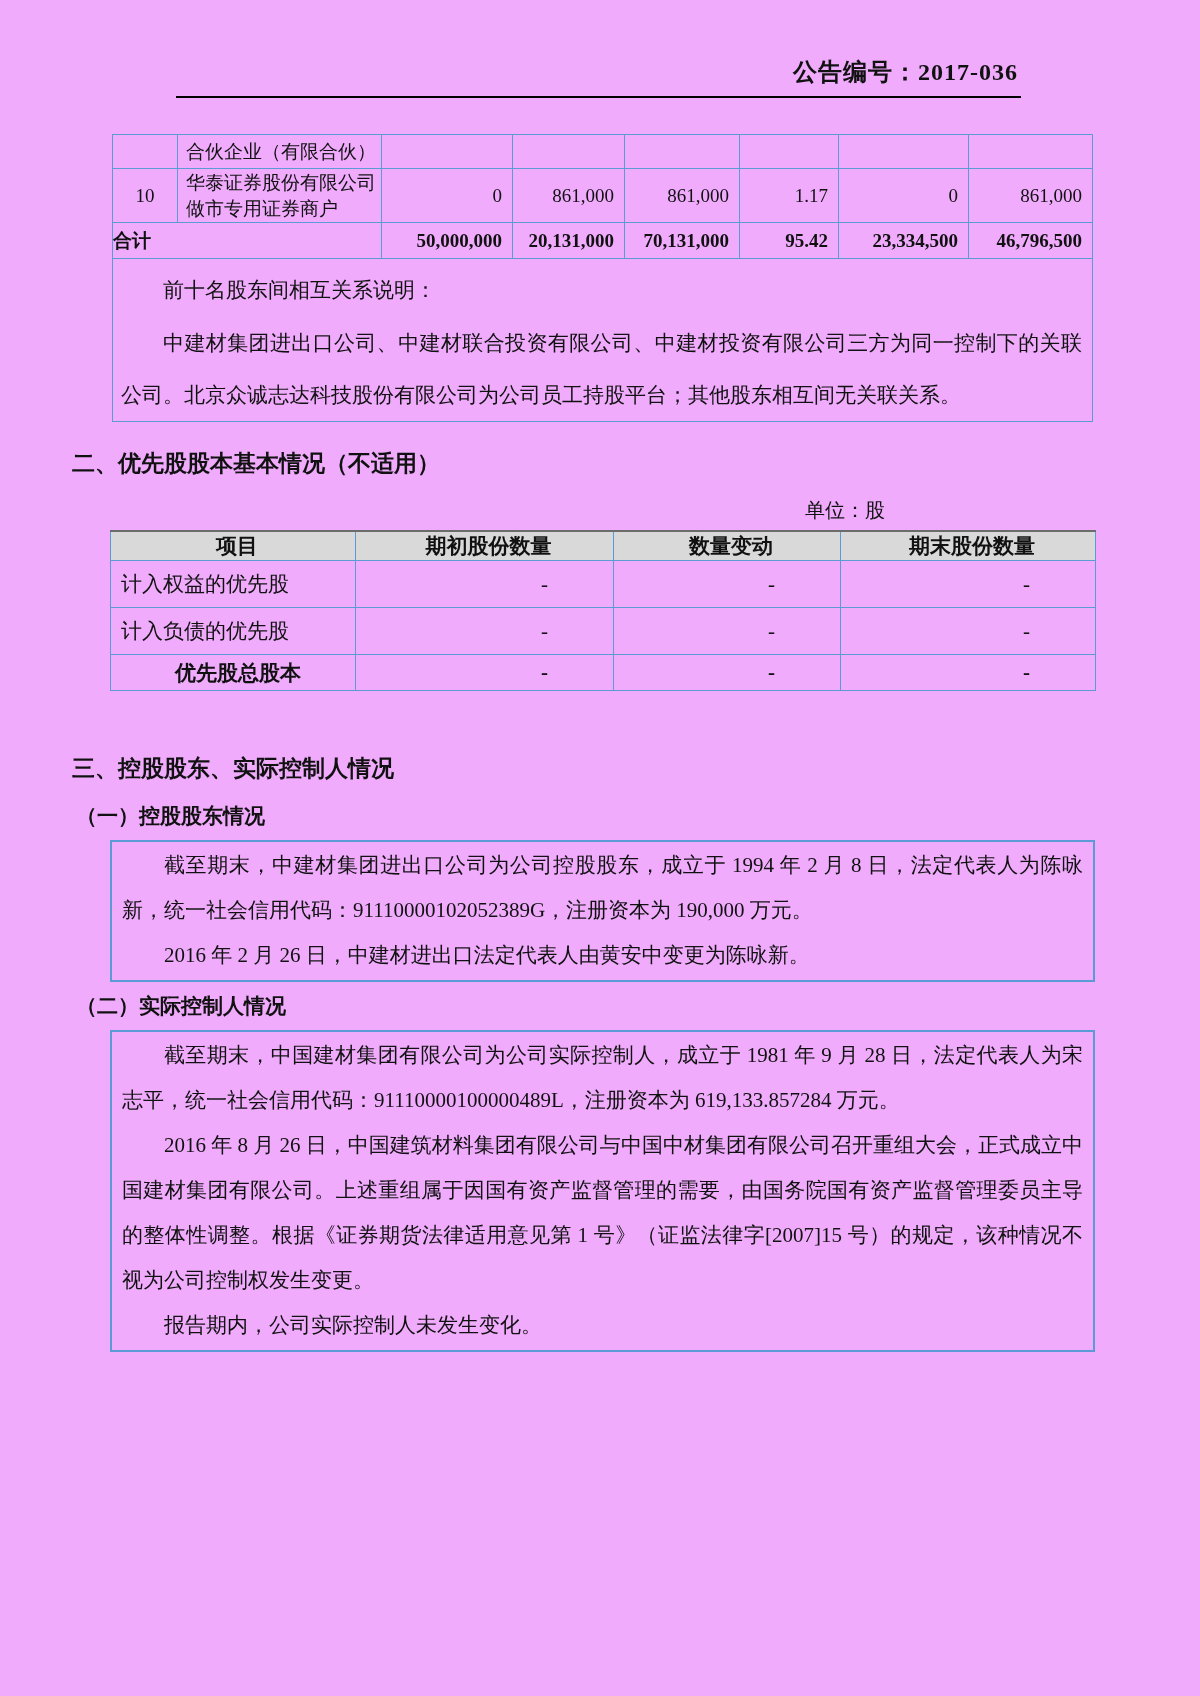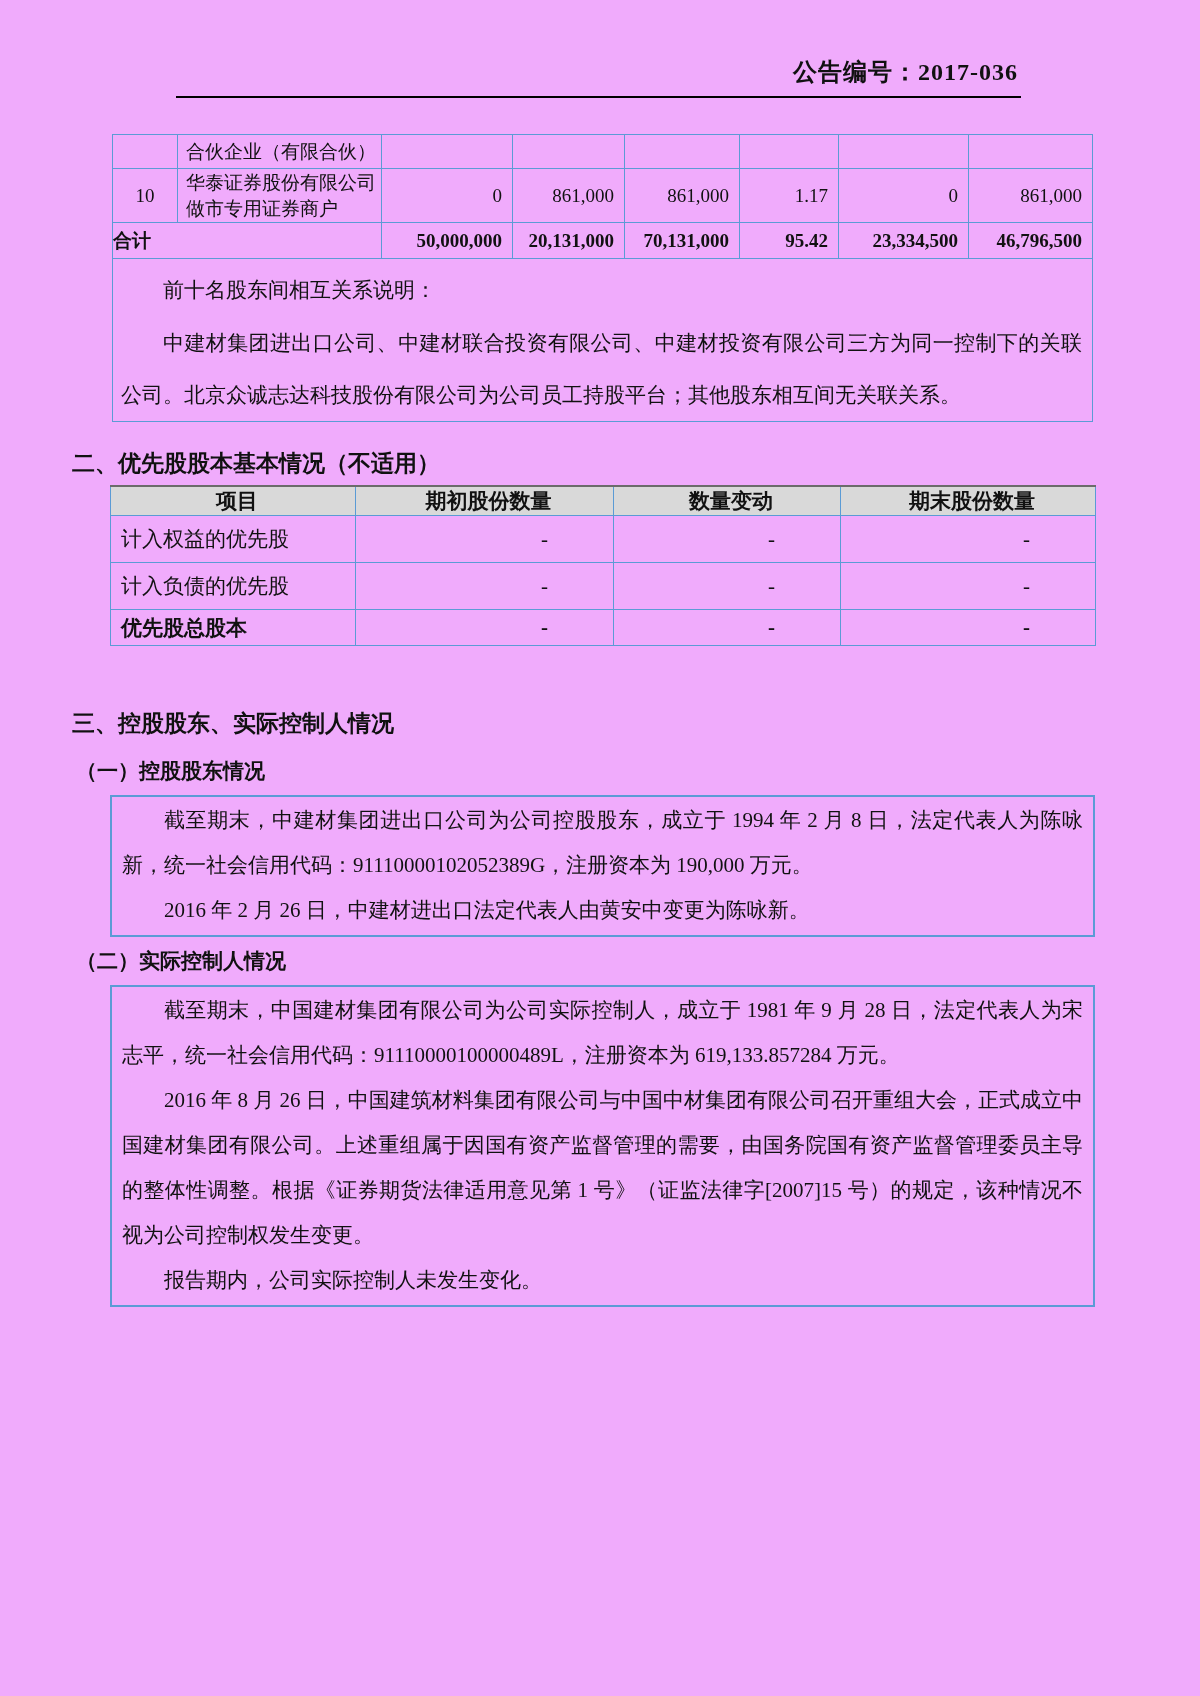--- a/index.html
+++ b/index.html
@@ -92,21 +92,21 @@
   .pref-table thead th {
     background: #d9d9d9;
     height: 28px;
     font-weight: bold;
     text-align: center;
     border-top: 2px solid #6b6b6b;
     padding-left: 8px;
   }
   .pref-table .item-cell { text-align: left; padding-left: 10px; height: 47px; }
   .pref-table .dash-cell { text-align: right; padding-right: 65px; }
-  .pref-table tr.total-row .item-cell { font-weight: bold; height: 36px; }
+  .pref-table tr.total-row .item-cell { font-weight: bold; height: 36px; text-align: center; }
   .pref-table tr.total-row .dash-cell { font-weight: bold; }
   
   .text-box {
     margin: 10px 0 0 110px;
     width: 985px;
     border: 2px solid #5b9bd5;
     padding: 1px 10px 2px 10px;
   }
   .text-box p {
     font-size: 21px;
@@ -168,20 +168,21 @@
         <td class="notes-cell" colspan="8">
           <div class="note-title">前十名股东间相互关系说明：</div>
           <div class="note-body">中建材集团进出口公司、中建材联合投资有限公司、中建材投资有限公司三方为同一控制下的关联公司。北京众诚志达科技股份有限公司为公司员工持股平台；其他股东相互间无关联关系。</div>
         </td>
       </tr>
     </tbody>
   </table>
 
   <div class="h-major h2-title">二、优先股股本基本情况（不适用）</div>
 
+  <div class="unit-line">单位：股</div>
 
   <table class="pref-table">
     <colgroup>
       <col style="width:245px">
         <col style="width:258px">
         <col style="width:227px">
         <col style="width:255px">
     </colgroup>
     <thead>
       <tr>

